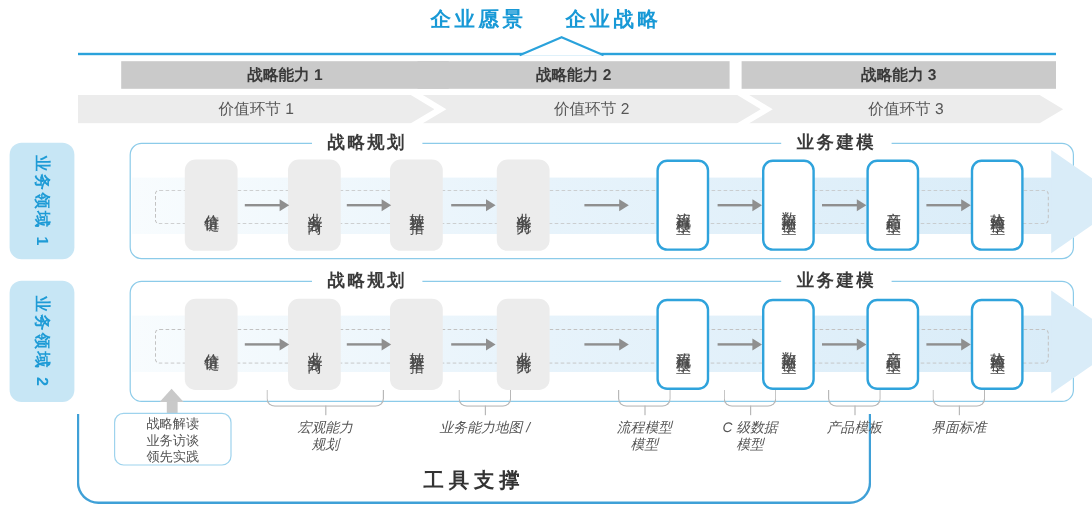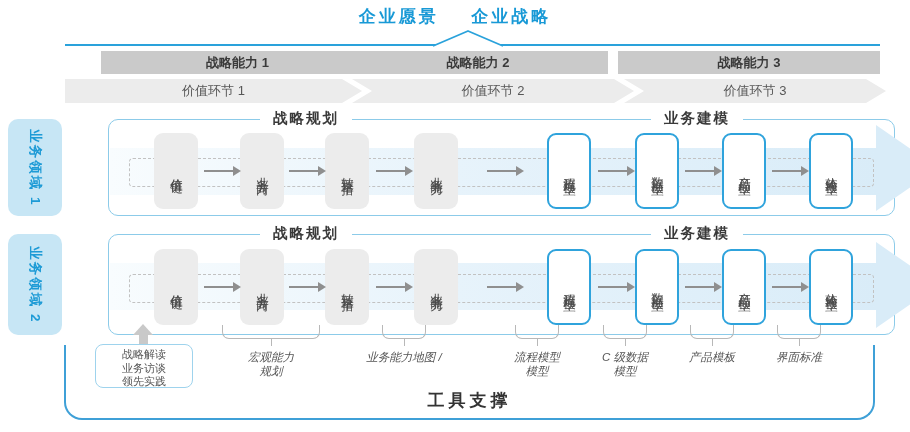--- a/index.html
+++ b/index.html
@@ -97,21 +97,21 @@
     content:""; position:absolute; left:50%; top:100%; width:0; height:8px;
     border-left:1px solid #b8b8b8;
   }
   .b-label {
     position:absolute; top:350px; width:150px; transform:translateX(-50%);
     text-align:center; font-size:11.5px; color:#555; line-height:14px;font-style:italic;
   }
 
   
   .footer-box {
-    position:absolute; left:64px; top:345px; width:811px; height:75px;
+    position:absolute; left:64px; top:345px; width:662px; height:75px;
     border-left:2px solid #3fa0d7; border-right:2px solid #3fa0d7; border-bottom:2px solid #3fa0d7;
     border-radius:0 0 18px 18px;
   }
   .footer-label {
     position:absolute; left:0; right:0; bottom:6px; text-align:center;
     font-size:17px; font-weight:bold; letter-spacing:4px; color:#333;
   }
 </style>
 </head>
 <body>

